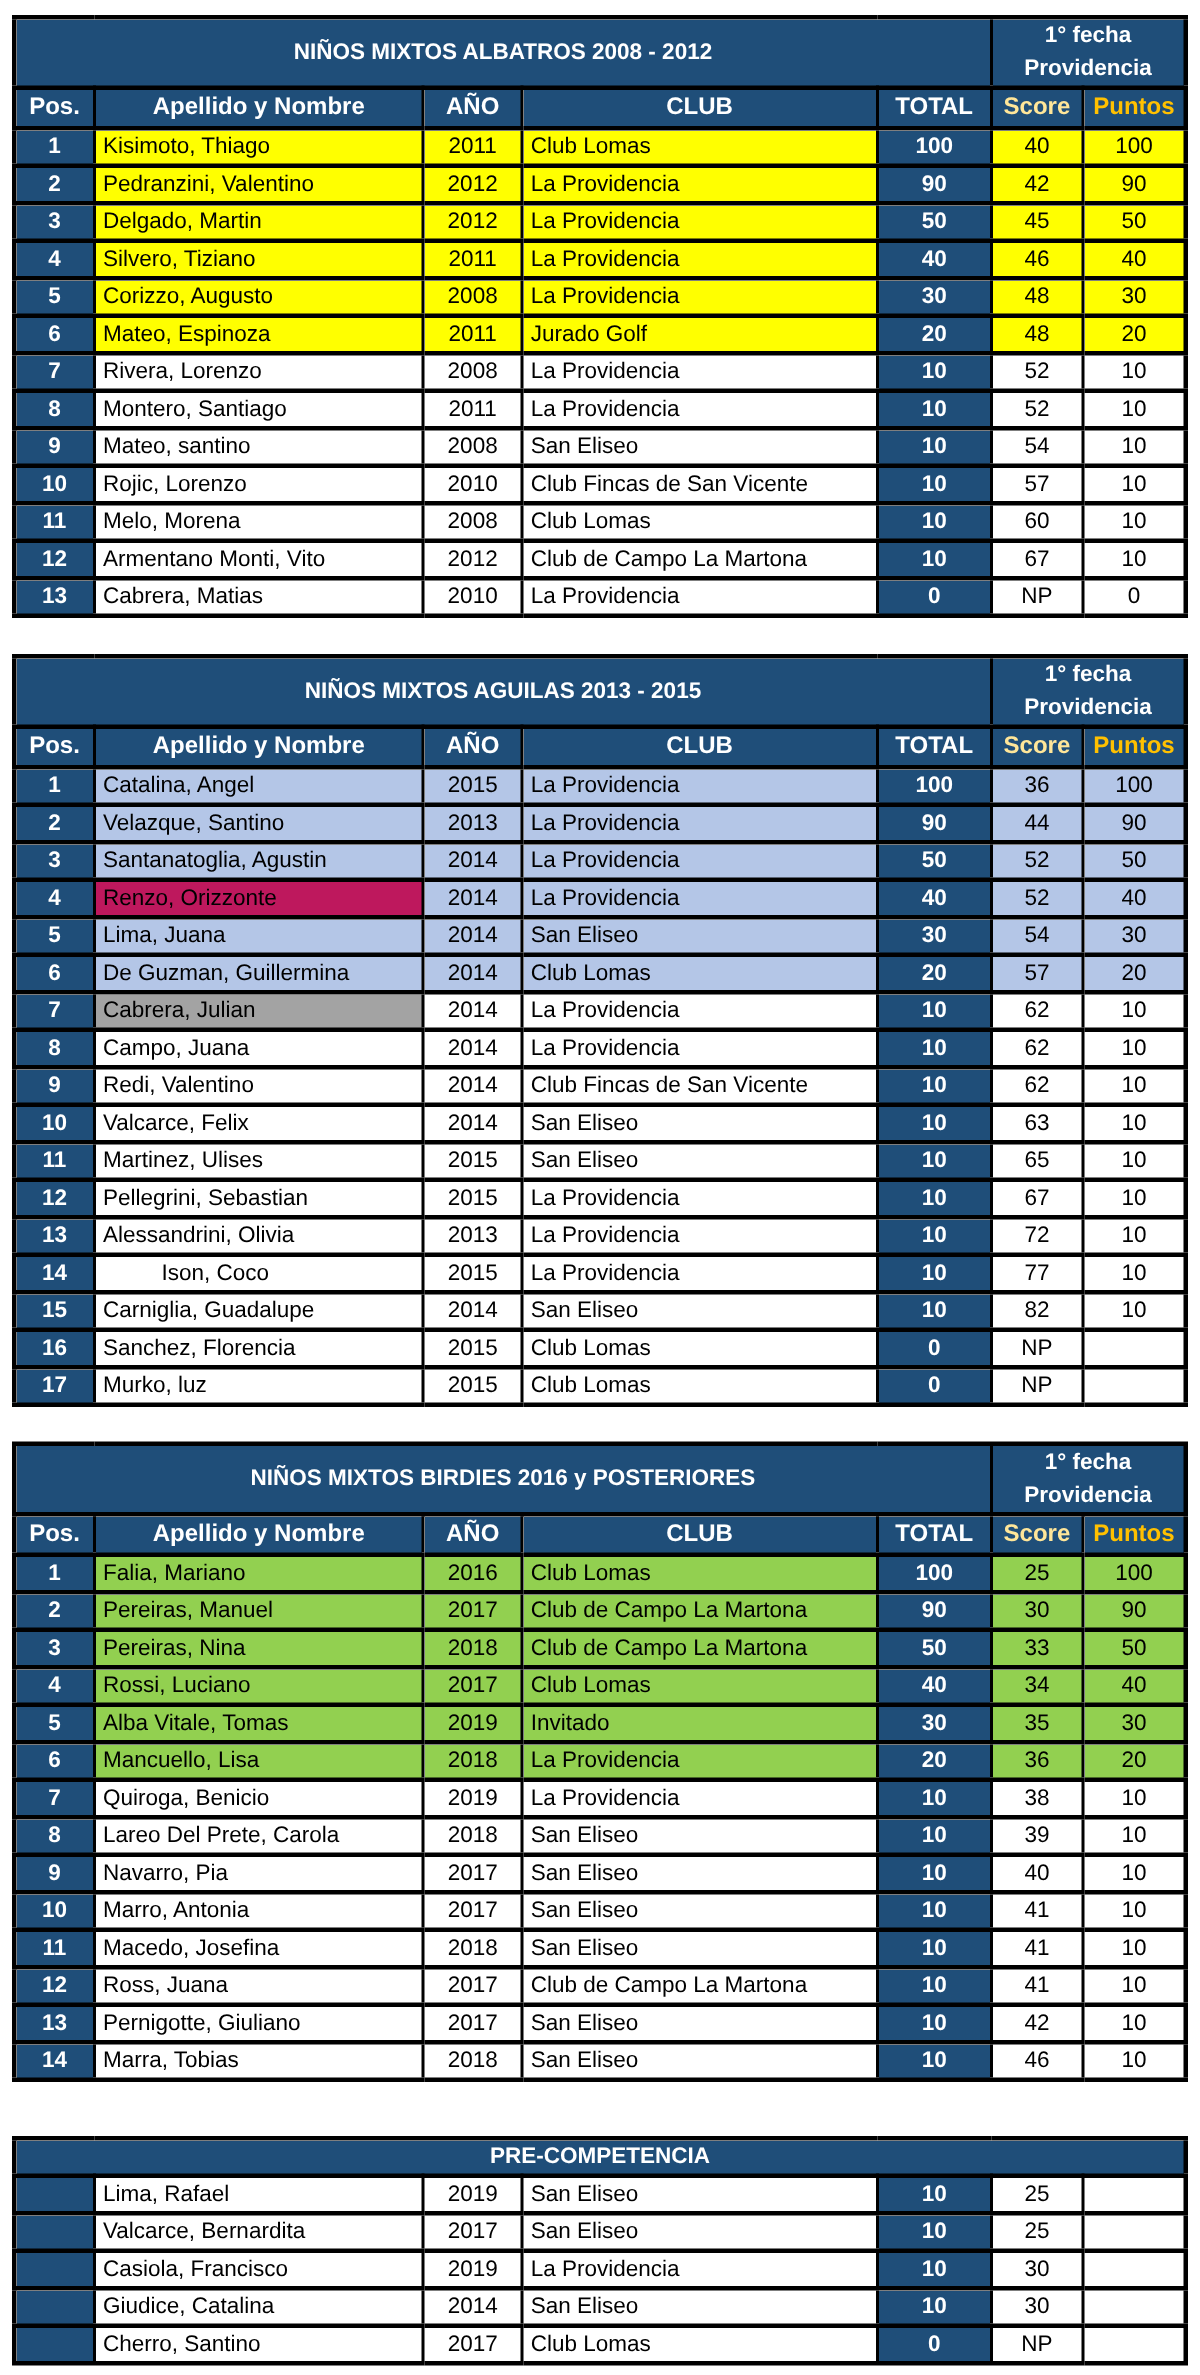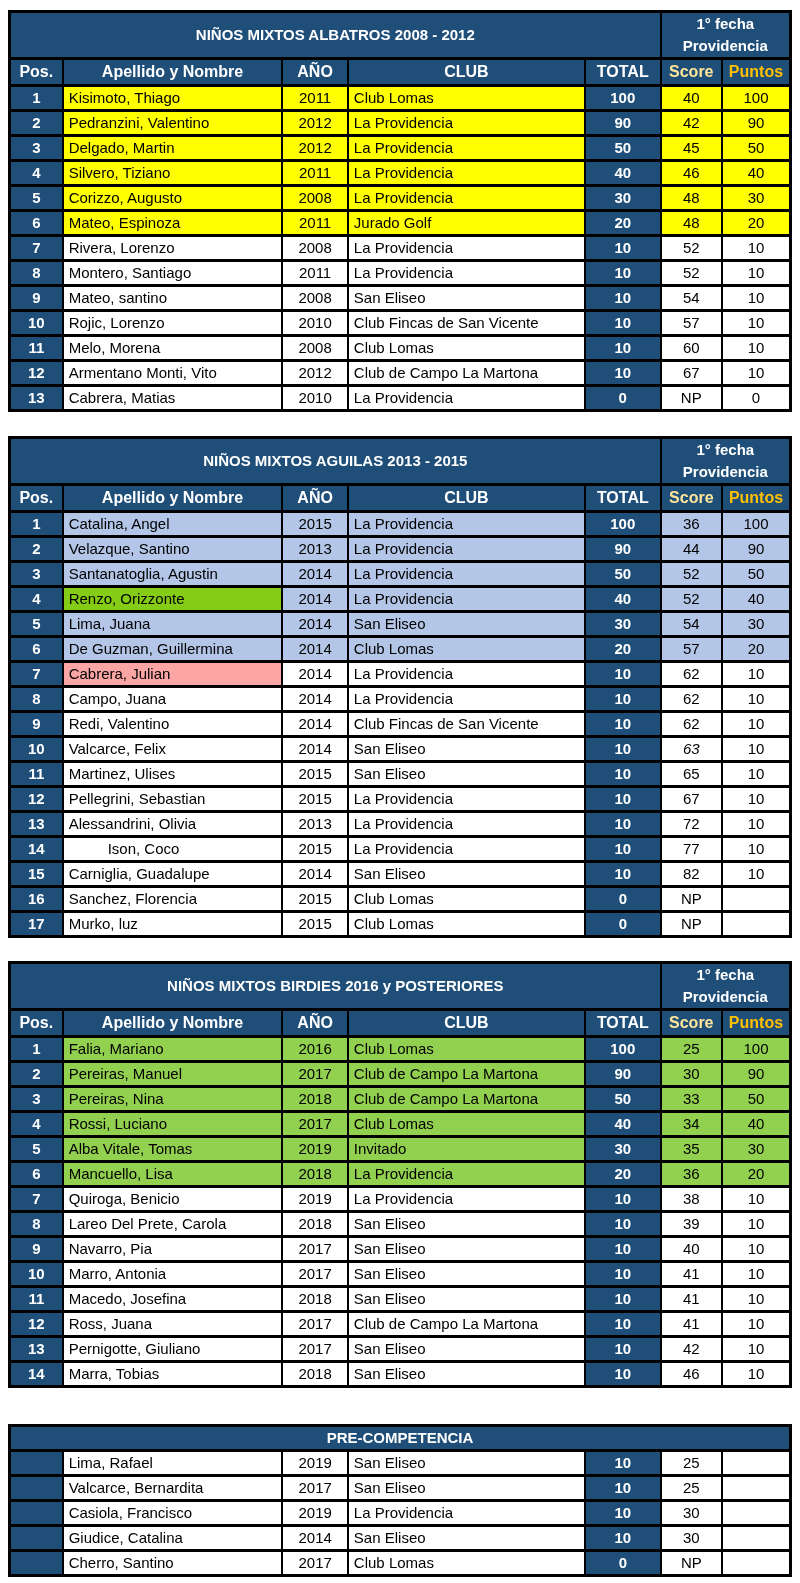--- a/index.html
+++ b/index.html
@@ -274,21 +274,21 @@
           <td class="pos">3</td>
           <td class="name" style="background: rgb(180, 198, 231);">Santanatoglia, Agustin</td>
           <td class="year" style="background: rgb(180, 198, 231);">2014</td>
           <td class="club" style="background: rgb(180, 198, 231);">La Providencia</td>
           <td class="total">50</td>
           <td class="score" style="background: rgb(180, 198, 231);">52</td>
           <td class="puntos" style="background: rgb(180, 198, 231);">50</td>
         </tr>
         <tr>
           <td class="pos">4</td>
-          <td class="name" style="background: #84cc16;">Renzo, Orizzonte</td>
+          <td class="name" style="background: #be185d;">Renzo, Orizzonte</td>
           <td class="year" style="background: rgb(180, 198, 231);">2014</td>
           <td class="club" style="background: rgb(180, 198, 231);">La Providencia</td>
           <td class="total">40</td>
           <td class="score" style="background: rgb(180, 198, 231);">52</td>
           <td class="puntos" style="background: rgb(180, 198, 231);">40</td>
         </tr>
         <tr>
           <td class="pos">5</td>
           <td class="name" style="background: rgb(180, 198, 231);">Lima, Juana</td>
           <td class="year" style="background: rgb(180, 198, 231);">2014</td>
@@ -301,21 +301,21 @@
           <td class="pos">6</td>
           <td class="name" style="background: rgb(180, 198, 231);">De  Guzman, Guillermina</td>
           <td class="year" style="background: rgb(180, 198, 231);">2014</td>
           <td class="club" style="background: rgb(180, 198, 231);">Club Lomas</td>
           <td class="total">20</td>
           <td class="score" style="background: rgb(180, 198, 231);">57</td>
           <td class="puntos" style="background: rgb(180, 198, 231);">20</td>
         </tr>
         <tr>
           <td class="pos">7</td>
-          <td class="name" style="background: #fca5a5;">Cabrera, Julian</td>
+          <td class="name" style="background: #a3a3a3;">Cabrera, Julian</td>
           <td class="year" style="background: rgb(255, 255, 255);">2014</td>
           <td class="club" style="background: rgb(255, 255, 255);">La Providencia</td>
           <td class="total">10</td>
           <td class="score" style="background: rgb(255, 255, 255);">62</td>
           <td class="puntos" style="background: rgb(255, 255, 255);">10</td>
         </tr>
         <tr>
           <td class="pos">8</td>
           <td class="name" style="background: rgb(255, 255, 255);">Campo, Juana</td>
           <td class="year" style="background: rgb(255, 255, 255);">2014</td>
@@ -332,21 +332,21 @@
           <td class="total">10</td>
           <td class="score" style="background: rgb(255, 255, 255);">62</td>
           <td class="puntos" style="background: rgb(255, 255, 255);">10</td>
         </tr>
         <tr>
           <td class="pos">10</td>
           <td class="name" style="background: rgb(255, 255, 255);">Valcarce, Felix</td>
           <td class="year" style="background: rgb(255, 255, 255);">2014</td>
           <td class="club" style="background: rgb(255, 255, 255);">San Eliseo</td>
           <td class="total">10</td>
-          <td class="score" style="background: rgb(255, 255, 255); font-style: italic;">63</td>
+          <td class="score" style="background: rgb(255, 255, 255);">63</td>
           <td class="puntos" style="background: rgb(255, 255, 255);">10</td>
         </tr>
         <tr>
           <td class="pos">11</td>
           <td class="name" style="background: rgb(255, 255, 255);">Martinez, Ulises</td>
           <td class="year" style="background: rgb(255, 255, 255);">2015</td>
           <td class="club" style="background: rgb(255, 255, 255);">San Eliseo</td>
           <td class="total">10</td>
           <td class="score" style="background: rgb(255, 255, 255);">65</td>
           <td class="puntos" style="background: rgb(255, 255, 255);">10</td>

